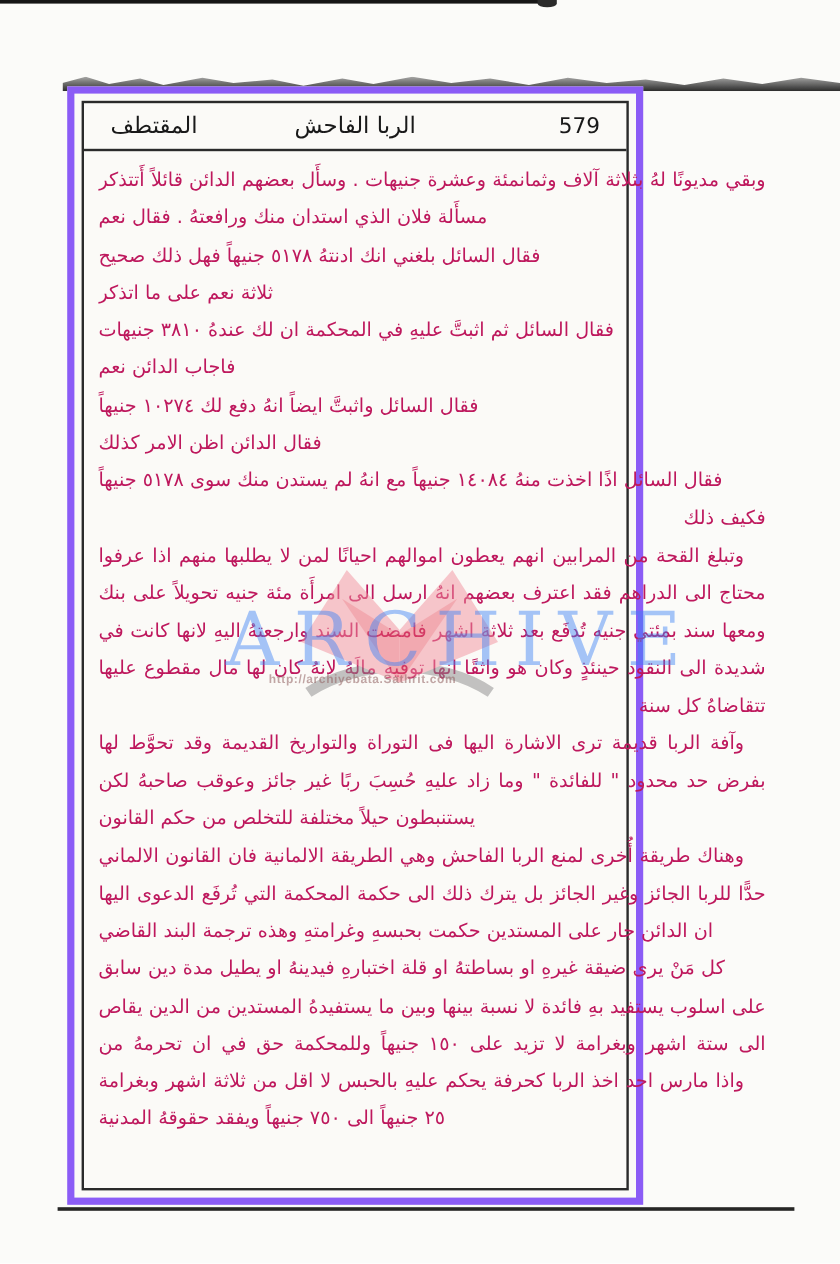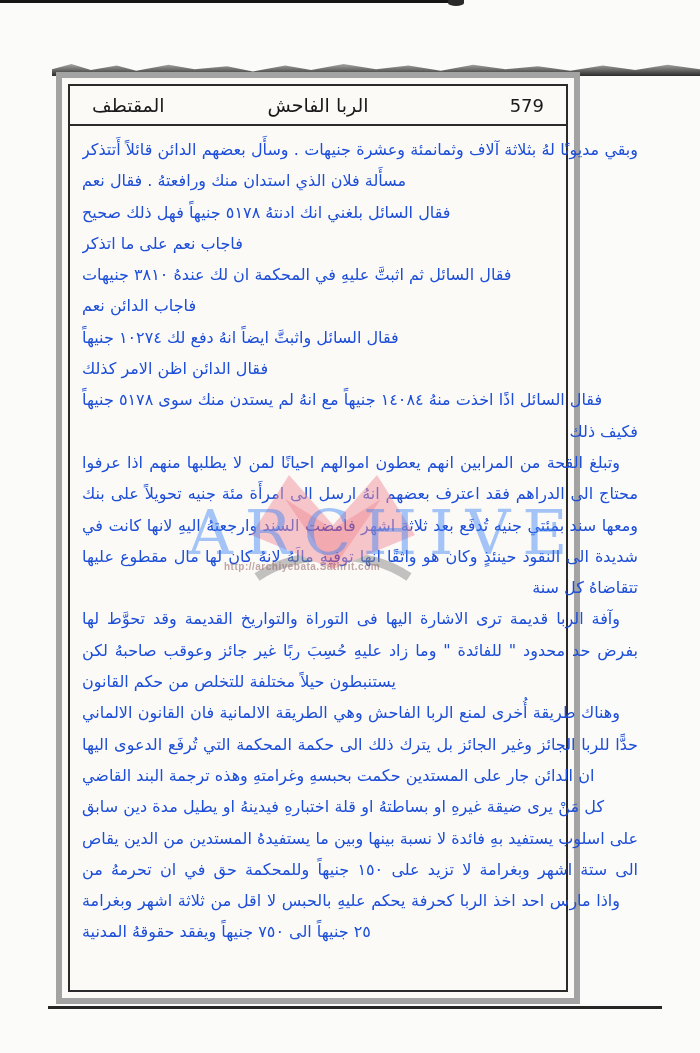--- a/index.html
+++ b/index.html
@@ -12,43 +12,43 @@
   .top-scan-line{position:absolute;left:0;top:0;width:452px;height:3px;background:#161616;}
   .top-scan-blob{position:absolute;left:448px;top:0;width:16px;height:6px;background:#2a2a2a;border-radius:0 0 50% 50%;}
   .torn-edge{
     position:absolute;left:52px;top:61px;width:648px;height:15px;
     background:linear-gradient(to bottom, rgba(40,40,40,.25), rgba(20,20,20,.9));
     clip-path:polygon(0% 55%,3% 20%,6% 60%,10% 30%,13% 65%,18% 25%,22% 55%,27% 35%,31% 70%,36% 30%,40% 60%,45% 20%,50% 55%,55% 30%,60% 65%,65% 25%,70% 55%,75% 35%,80% 65%,85% 30%,90% 60%,95% 25%,100% 55%,100% 100%,0% 100%);
     filter:blur(.4px);
   }
   
   .outer-frame{
-    position:absolute;left:56px;top:72px;width:524px;height:932px;
-    border:6px solid #a3a3a3;box-sizing:border-box;background:#fbfaf7;
+    position:absolute;left:56px;top:72px;width:480px;height:932px;
+    border:6px solid #8b5cf6;box-sizing:border-box;background:#fbfaf7;
   }
   .inner-frame{
     position:absolute;left:6px;top:6px;right:6px;bottom:6px;
     border:2px solid #2a2a2a;box-sizing:border-box;
   }
   .bottom-extra-rule{position:absolute;left:48px;top:1006px;width:614px;height:3px;background:#262626;}
   
   .header-row{
     position:absolute;left:0;right:0;top:0;height:40px;
     display:flex;align-items:center;justify-content:space-between;
     padding:0 22px;box-sizing:border-box;
     border-bottom:2px solid #2b2b2b;
     color:#191919;
   }
   .magazine{font-size:19px;direction:rtl;}
   .article-title{font-size:19px;direction:rtl;position:absolute;left:50%;transform:translateX(-50%);}
   .page-number{font-size:18px;direction:rtl;}
   
   .body-text{
     position:absolute;left:12px;top:48px;width:556px;
-    direction:rtl;color:#1d4ed8;
+    direction:rtl;color:#be185d;
   }
   .line{
     direction:rtl;font-size:16px;height:31.3px;line-height:31.3px;
     overflow:hidden;white-space:normal;
   }
   .full{text-align:justify;text-align-last:justify;}
   .right{text-align:right;}
   .center{text-align:left;}
   .d1{text-align:left;padding-right:28px;}
   .d2{text-align:left;padding-right:46px;}
@@ -83,21 +83,21 @@
       <div class="header-row">
         <span class="magazine">المقتطف</span>
         <span class="article-title">الربا الفاحش</span>
         <span class="page-number">579</span>
       </div>
 
       <div class="body-text">
           <div class="line full">وبقي مديونًا لهُ بثلاثة آلاف وثمانمئة وعشرة جنيهات . وسأَل بعضهم الدائن قائلاً أَتتذكر</div>
           <div class="line d2">مسأَلة فلان الذي استدان منك ورافعتهُ . فقال نعم</div>
           <div class="line d1">فقال السائل بلغني انك ادنتهُ ٥١٧٨ جنيهاً فهل ذلك صحيح</div>
-          <div class="line d2">فاجاب نعم على ما اتذكر</div>
+          <div class="line d2">ثلاثة نعم على ما اتذكر</div>
           <div class="line d1">فقال السائل ثم اثبتَّ عليهِ في المحكمة ان لك عندهُ ٣٨١٠ جنيهات</div>
           <div class="line d2">فاجاب الدائن نعم</div>
           <div class="line d1">فقال السائل واثبتَّ ايضاً انهُ دفع لك ١٠٢٧٤ جنيهاً</div>
           <div class="line d1">فقال الدائن اظن الامر كذلك</div>
           <div class="line d1">فقال السائل اذًا اخذت منهُ ١٤٠٨٤ جنيهاً مع انهُ لم يستدن منك سوى ٥١٧٨ جنيهاً</div>
           <div class="line right">فكيف ذلك</div>
           <div class="line full para">وتبلغ القحة من المرابين انهم يعطون اموالهم احيانًا لمن لا يطلبها منهم اذا عرفوا انهُ</div>
           <div class="line full">محتاج الى الدراهم فقد اعترف بعضهم انهُ ارسل الى امرأَة مئة جنيه تحويلاً على بنك انكلترا</div>
           <div class="line full">ومعها سند بمئتي جنيه تُدفَع بعد ثلاثة اشهر فامضت السند وارجعتهُ اليهِ لانها كانت في حاجة</div>
           <div class="line full">شديدة الى النقود حينئذٍ وكان هو واثقًا انها توفيهِ مالَهُ لانهُ كان لها مال مقطوع عليها</div>

